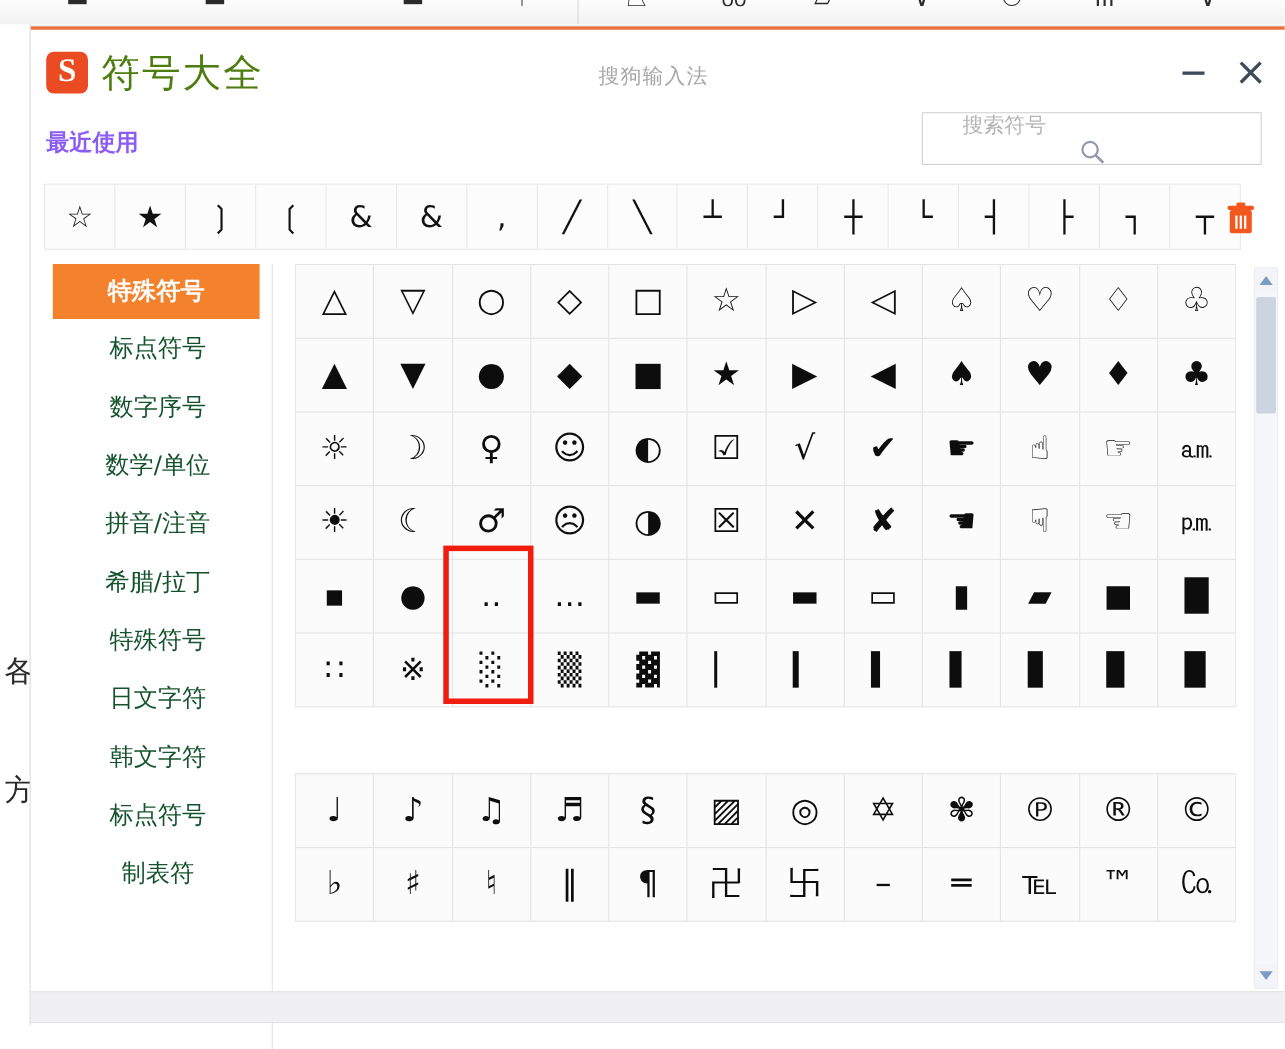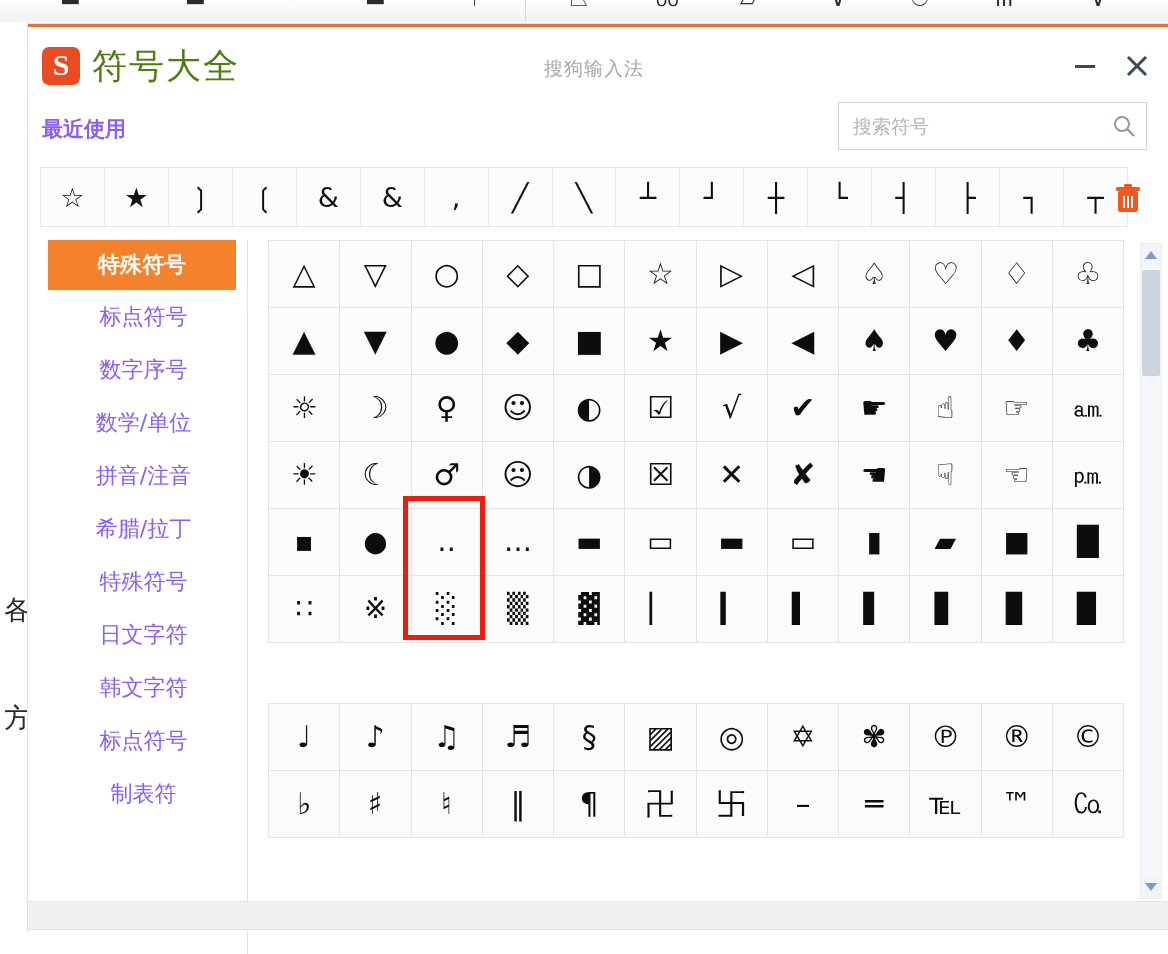--- a/index.html
+++ b/index.html
@@ -72,21 +72,21 @@
 
   
   .recent-label {
     position:absolute; left:14px; top:88px;
     font-size:21px; font-weight:bold; color:#8b5cf6;
     font-family:Liberation Mono, monospace;
   }
   .search-box {
     position:absolute; left:810px; top:75px; width:309px; height:48px;
     border:1px solid #d2d2d2; background:#fff;
-    display:flex; align-items:center;
+    display:flex; align-items:center;flex-direction:column;
   }
   .search-box input {
     flex:1; border:0; outline:none; height:100%;
     padding:0 6px 0 14px; font-size:19px; color:#3a3a3a;
     background:transparent;
     font-family:"DejaVu Sans", sans-serif;
   }
   .search-box input::placeholder { color:#b4b4b4; }
   .search-icon { width:46px; display:flex; align-items:center; justify-content:center; cursor:pointer; }
 
@@ -109,21 +109,21 @@
 
   
   .body-area { position:absolute; left:0; top:213px; width:1140px; height:662px; }
 
   .sidebar {
     position:absolute; left:12px; top:0; width:208px; height:770px;
     border-right:1px solid #e3e3e3;
   }
   .side-item {
     height:53px; display:flex; align-items:center; justify-content:center;
-    font-size:22px; color:#8b5cf6; cursor:pointer;
+    font-size:22px; color:#14532d; cursor:pointer;
     font-family:"DejaVu Sans", sans-serif;
   }
   .side-item.active {
     background:#f4812c; color:#ffffff; font-weight:bold;
     width:188px; margin-left:8px; height:50px;
   }
 
   
   .grid-wrap { position:absolute; left:240px; top:0; width:856px; height:662px; overflow:hidden; }
   .symgrid {

